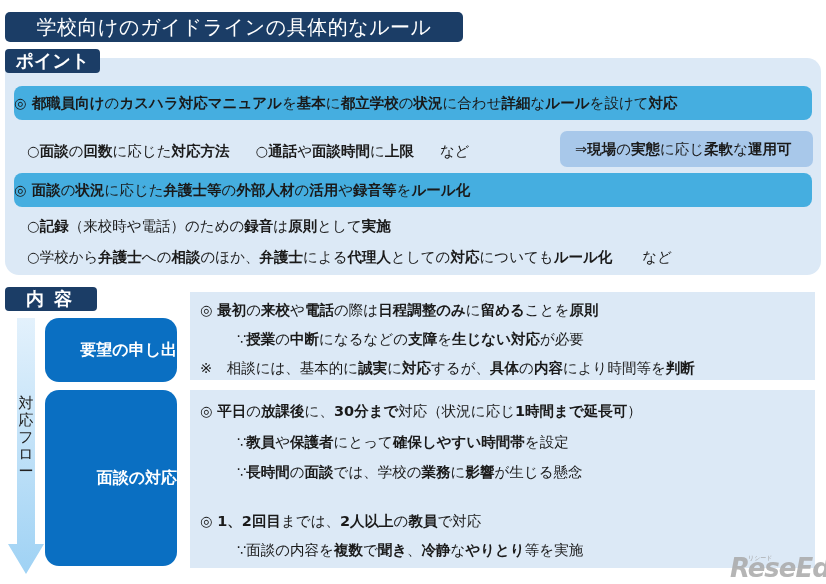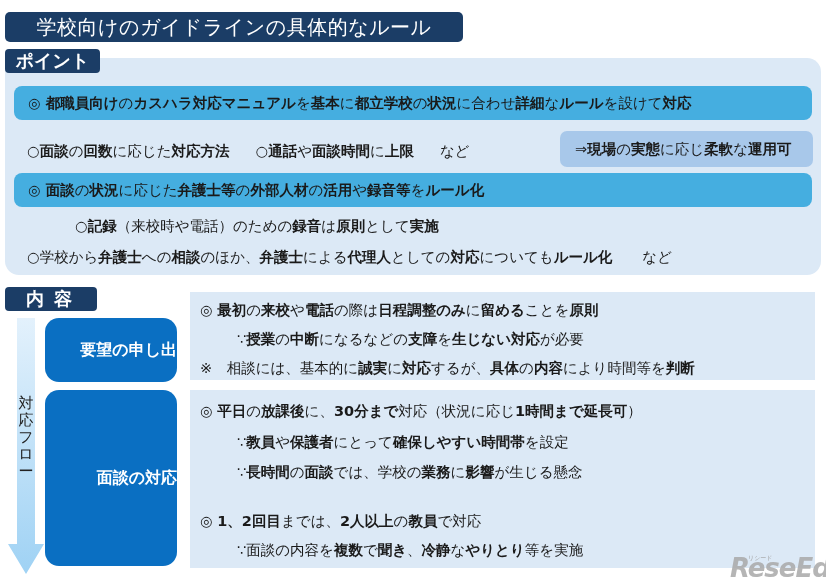--- a/index.html
+++ b/index.html
@@ -18,27 +18,27 @@
   .tab-point { left: 5px; top: 49px; width: 95px; height: 24px; line-height: 24px; }
   .tab-content { left: 5px; top: 287px; width: 92px; height: 24px; line-height: 24px; letter-spacing: 10px; padding-left: 6px; }
 
   .point-panel {
     position: absolute; left: 5px; top: 58px; width: 816px; height: 217px;
     background: #dce9f6; border-radius: 14px;
   }
   .point-bar {
     position: absolute; left: 14px; width: 798px; height: 34px;
     background: #45aee0; border-radius: 8px;
-    font-size: 14.5px; line-height: 34px; padding-left: 14px; font-weight: bold; white-space: nowrap;
+    font-size: 14.5px; line-height: 34px; font-weight: bold; white-space: nowrap;
   }
   .bar1 { top: 86px; }
   .bar2 { top: 173px; }
   .point-line { position: absolute; font-size: 14.5px; white-space: nowrap; line-height: 22px; }
   .line-a { left: 27px; top: 140px; }
-  .line-b { left: 27px; top: 215px; margin-left: 48px; }
+  .line-b { left: 27px; top: 215px; }
   .line-c { left: 27px; top: 246px; }
   .flex-box {
     position: absolute; left: 560px; top: 131px; width: 253px; height: 36px;
     background: #a8c8ea; border-radius: 7px;
     font-size: 14.5px; line-height: 36px; padding-left: 15px; font-weight: bold; white-space: nowrap;
   }
   .b { font-weight: bold; }
   .n { font-weight: normal; }
   .gap { display: inline-block; width: 26px; }
   .gap2 { display: inline-block; width: 30px; }

